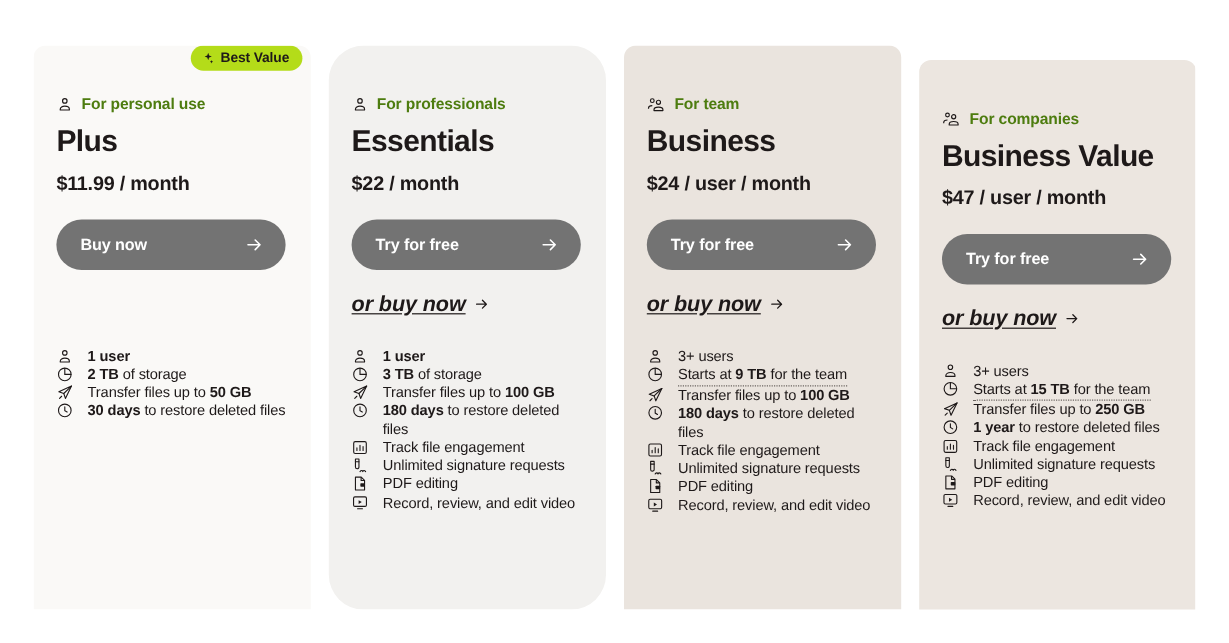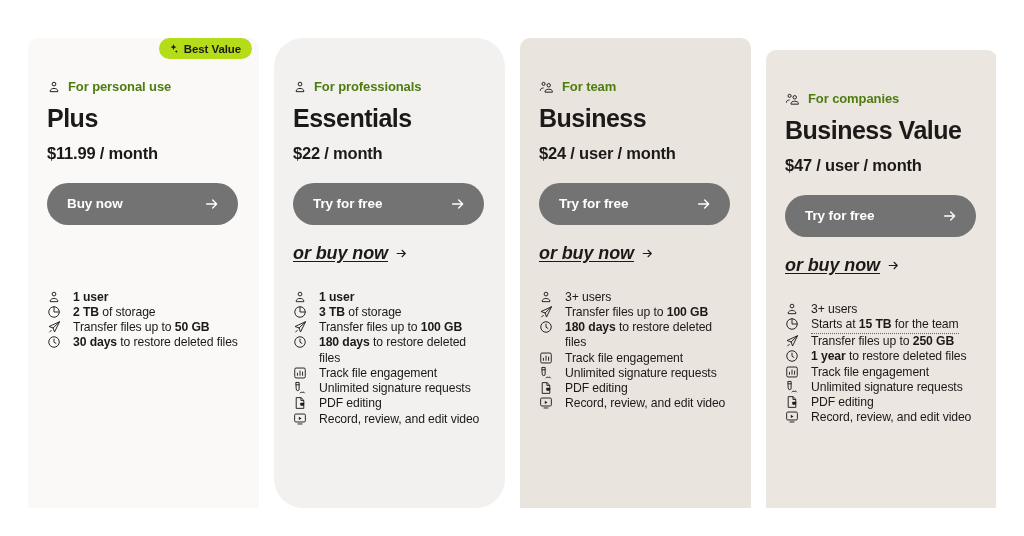--- a/index.html
+++ b/index.html
@@ -342,20 +342,29 @@
               <span class="ico">
                 <svg width="14" height="14" viewBox="0 0 24 24" fill="none" stroke="#1e1919" stroke-width="1.6">
                   <circle cx="12" cy="7" r="3.2"></circle>
                   <path d="M5.5 20v-1.2c0-2.6 2.9-4.3 6.5-4.3s6.5 1.7 6.5 4.3V20z" stroke-linejoin="round"></path>
                 </svg>
               </span>
               <span class="txt"><span>3+ users</span><b></b><span></span></span>
             </div>
             <div class="feat">
               <span class="ico">
+                <svg width="14" height="14" viewBox="0 0 24 24" fill="none" stroke="#1e1919" stroke-width="1.6">
+                  <circle cx="12" cy="12" r="9"></circle>
+                  <path d="M12 3.2v8.8h8.7" stroke-linecap="round"></path>
+                </svg>
+              </span>
+              <span class="txt dotted"><span>Starts at </span><b>9 TB</b><span> for the team</span></span>
+            </div>
+            <div class="feat">
+              <span class="ico">
                 <svg width="14" height="14" viewBox="0 0 24 24" fill="none" stroke="#1e1919" stroke-width="1.6" stroke-linejoin="round">
                   <path d="M21.5 3L3.5 11.2l7 2.4 2.4 7L21.5 3z"></path>
                   <path d="M10.5 13.6L21.5 3" stroke-linecap="round"></path>
                   <path d="M7.5 17.5l-3 3" stroke-linecap="round"></path>
                 </svg>
               </span>
               <span class="txt"><span>Transfer files up to </span><b>100 GB</b><span></span></span>
             </div>
             <div class="feat">
               <span class="ico">

